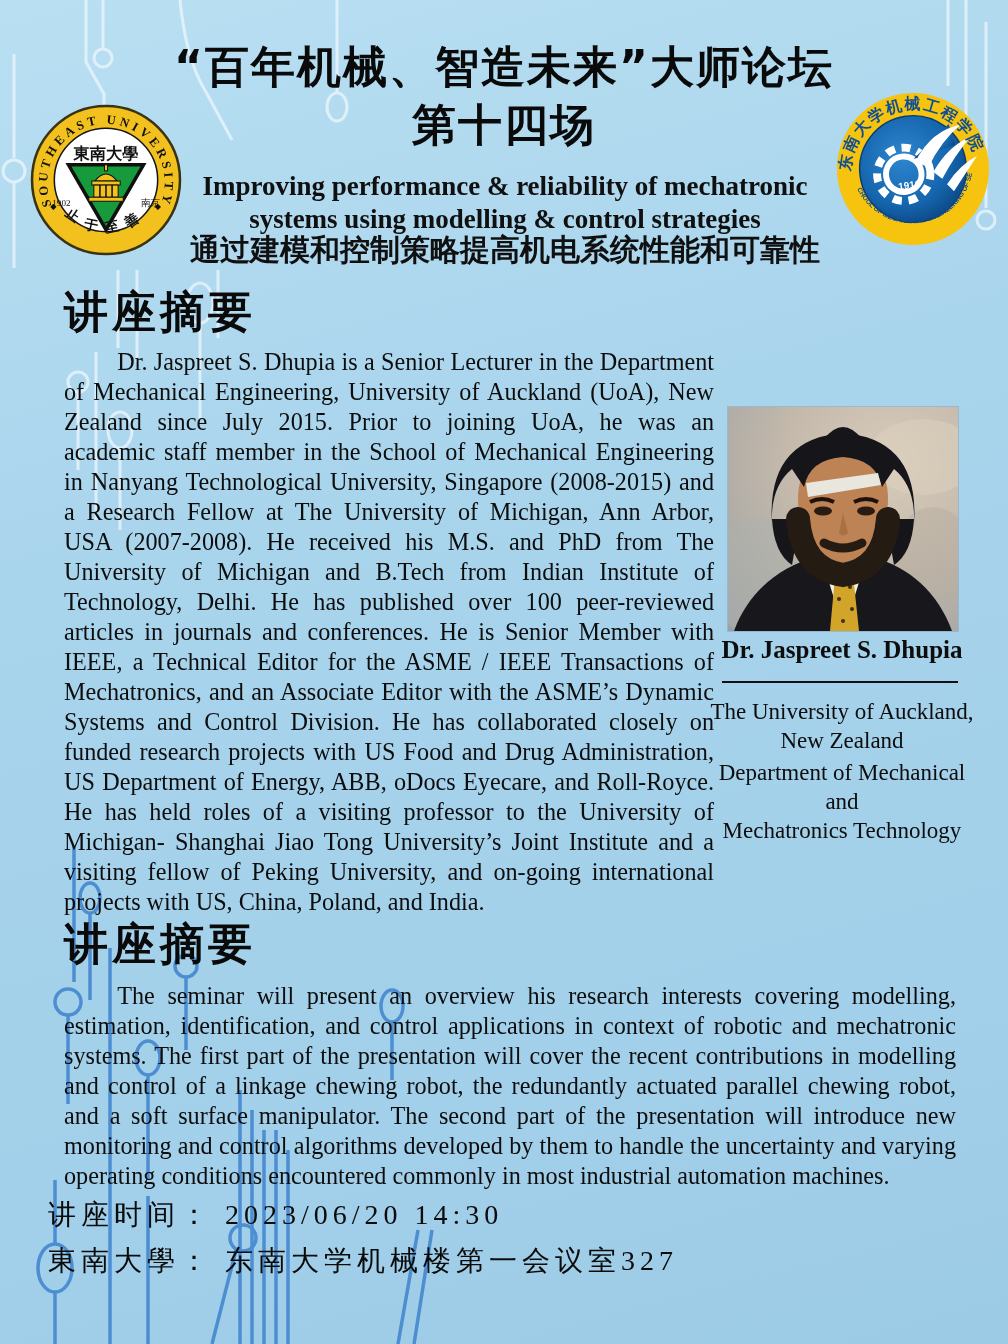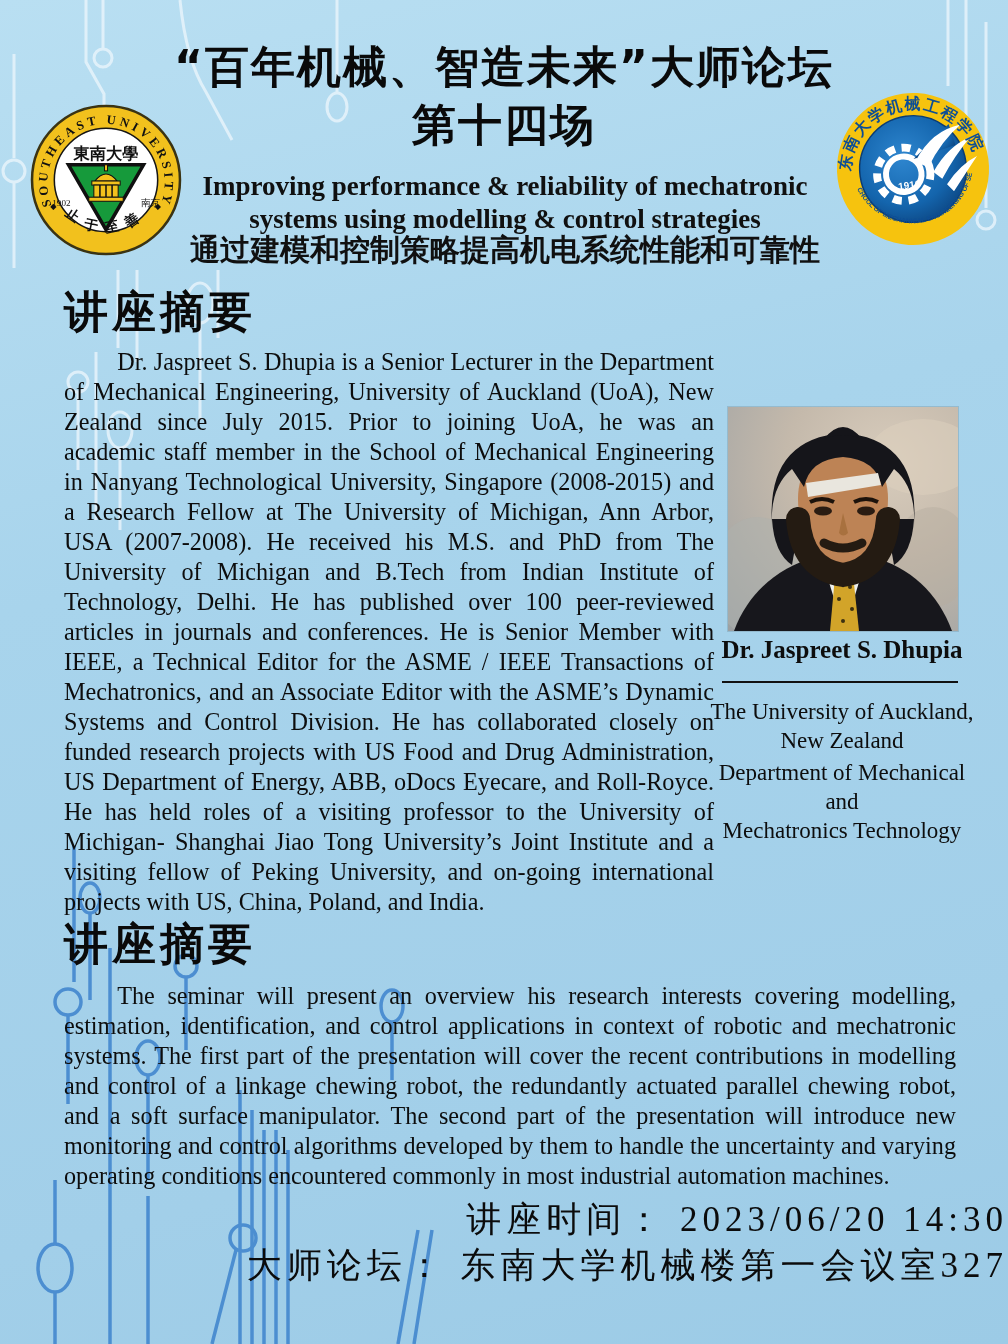--- a/index.html
+++ b/index.html
@@ -59,22 +59,22 @@
   .photo{top:407px;left:728px;width:230px;height:224px;box-shadow:0 0 0 1px rgba(90,110,120,.25);}
   .speaker-name{
     top:636px;left:712px;width:260px;text-align:center;
     font-weight:700;font-size:25px;
   }
   .speaker-rule{top:681px;left:722px;width:236px;border-top:2px solid #111;height:0;}
   .speaker-aff{top:697px;left:700px;width:284px;text-align:center;font-size:23px;line-height:29px;}
   .speaker-dept{top:758px;left:700px;width:284px;text-align:center;font-size:23px;line-height:29px;}
 
   .footer-line{
-    left:0;right:0;text-align:right;
-    font-size:35px;letter-spacing:5px;color:#0b0b0b;
+    left:0;right:0;text-align:left;
+    font-size:28px;letter-spacing:5px;color:#0b0b0b;padding-left:48px;
   }
   .f-time{top:1196px;}
   .f-loc{top:1242px;}
   .f-host{top:1288px;}
 </style>
 </head>
 <body>
 
 <div class="poster">
 
@@ -254,16 +254,16 @@
     </div>
     <div class="abs speaker-dept">
       <div>Department of Mechanical and</div>
       <div>Mechatronics Technology</div>
     </div>
 
     <h2 class="abs section-heading h-abstract" style="margin:0">讲座摘要</h2>
     <p class="abs abstract-text" style="margin:0">The seminar will present an overview his research interests covering modelling, estimation, identification, and control applications in context of robotic and mechatronic systems. The first part of the presentation will cover the recent contributions in modelling and control of a linkage chewing robot, the redundantly actuated parallel chewing robot, and a soft surface manipulator. The second part of the presentation will introduce new monitoring and control algorithms developed by them to handle the uncertainty and varying operating conditions encountered commonly in most industrial automation machines.</p>
 
     <div class="abs footer-line f-time">讲座时间： 2023/06/20  14:30</div>
-    <div class="abs footer-line f-loc">大师论坛： 东南大学机械楼第一会议室327</div>
+    <div class="abs footer-line f-loc">東南大學： 东南大学机械楼第一会议室327</div>
 
   </div>
 </div>
 
 </body></html>

